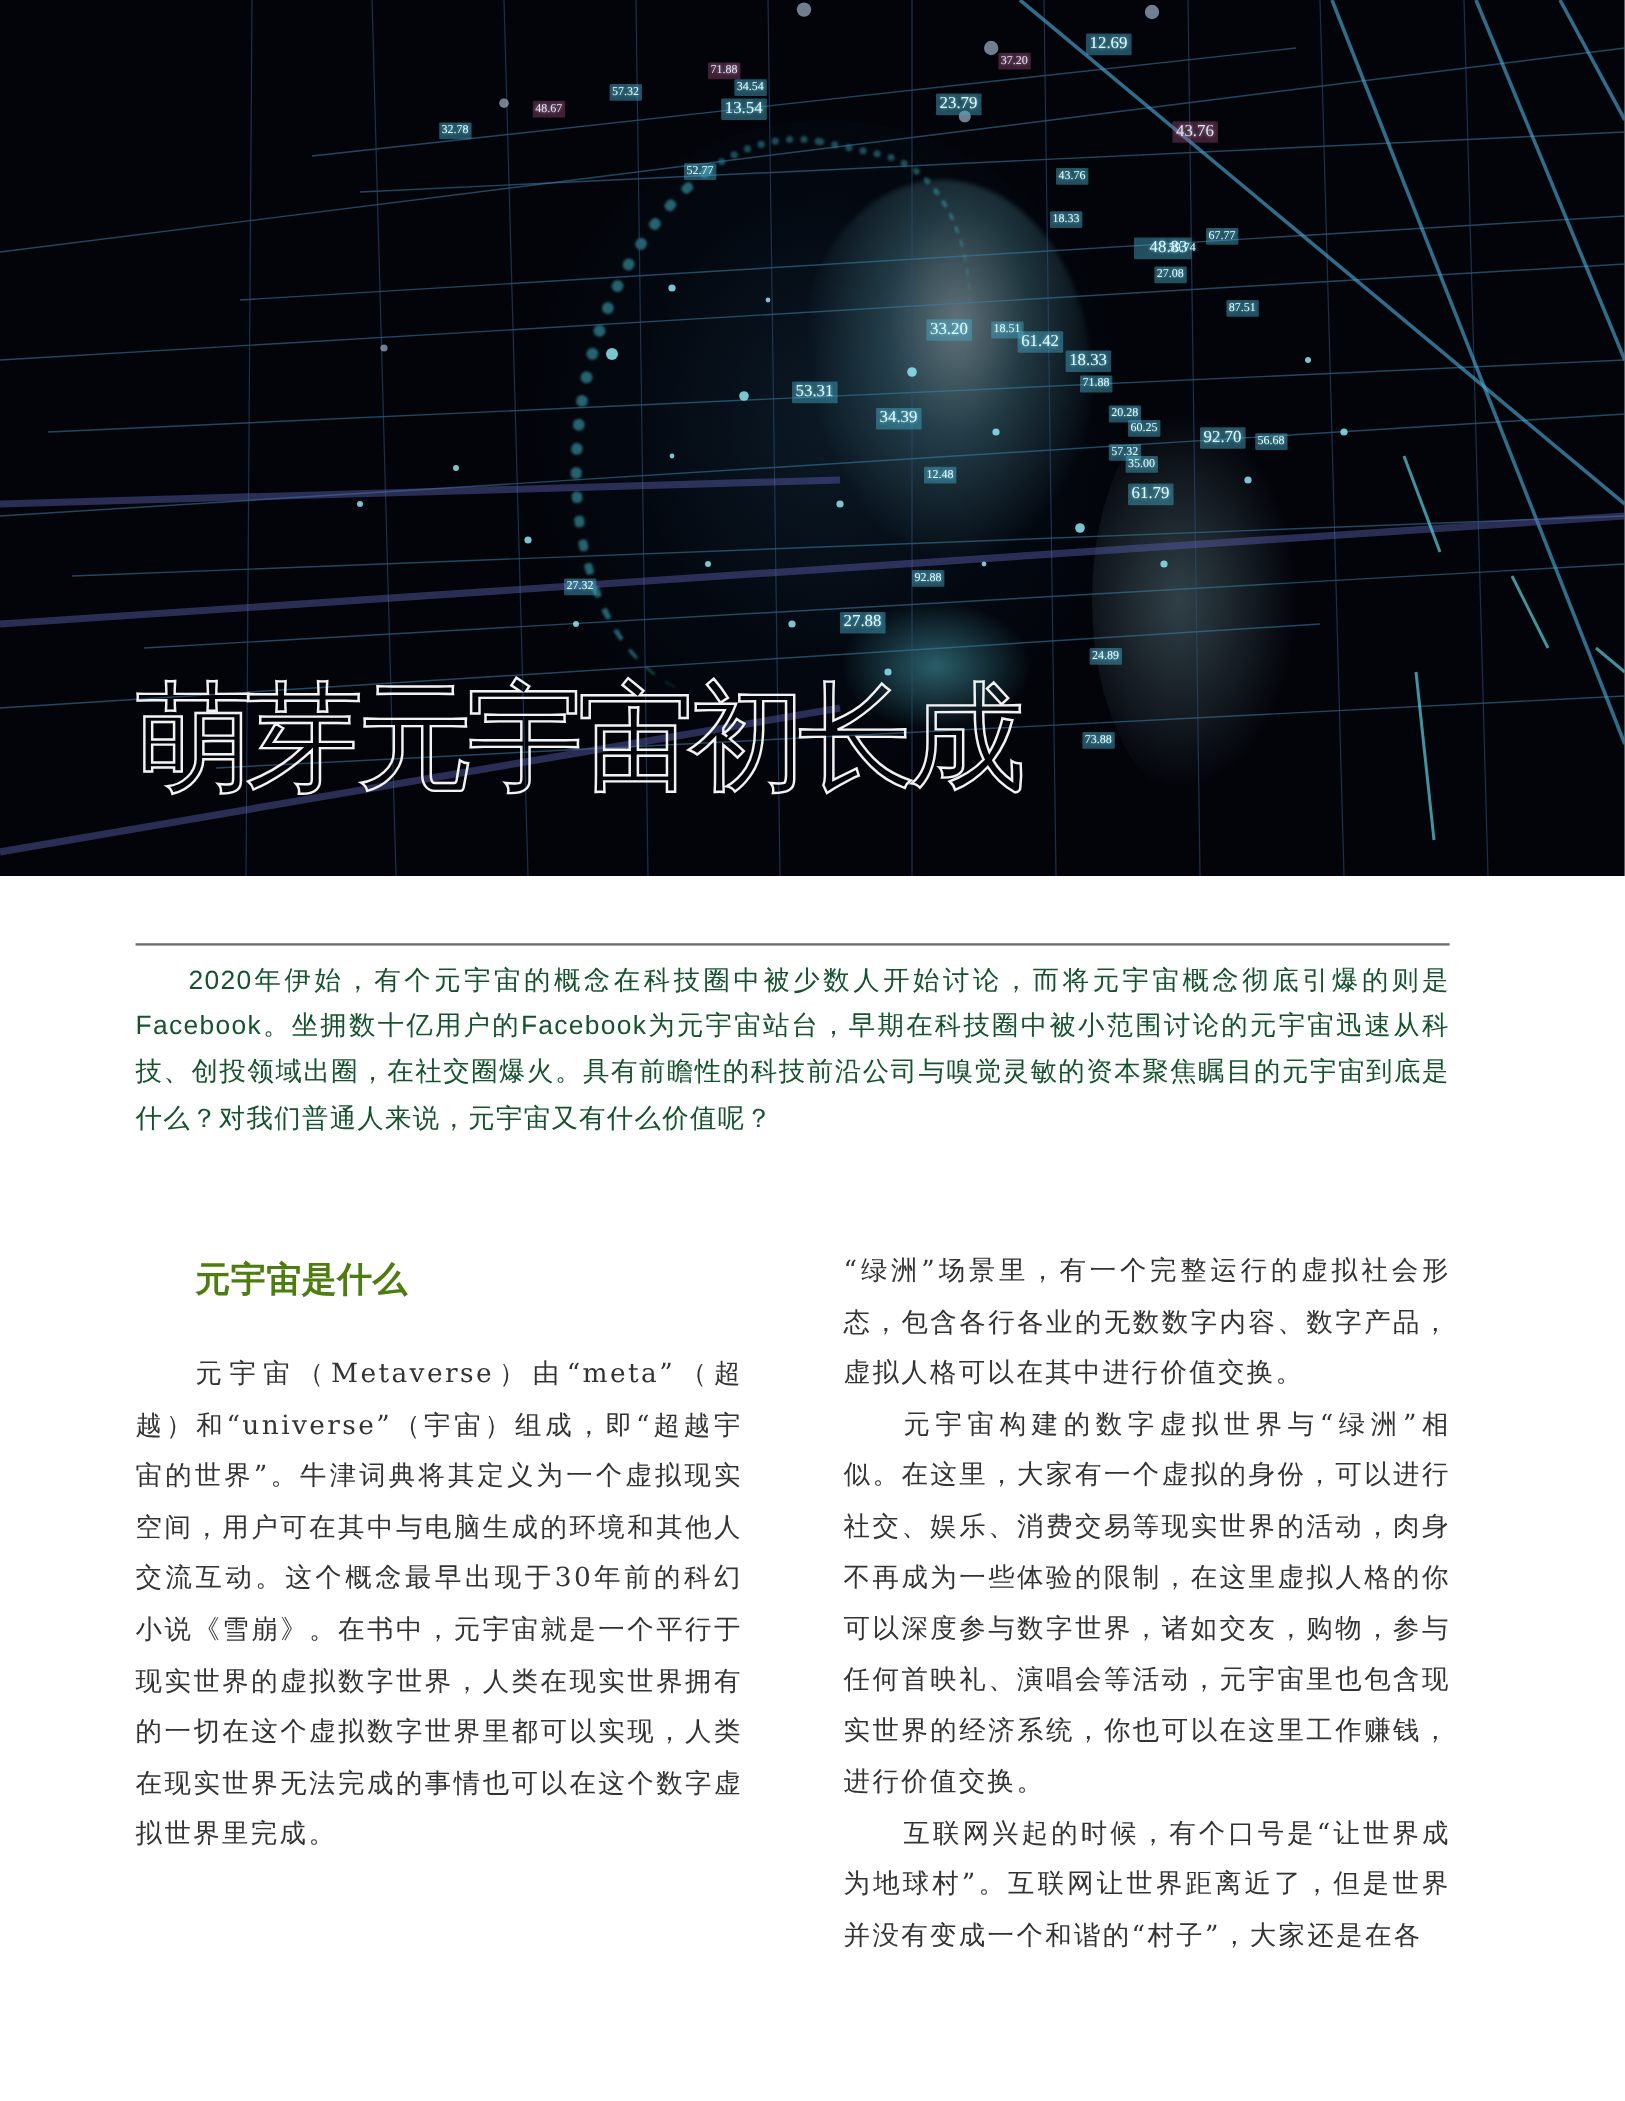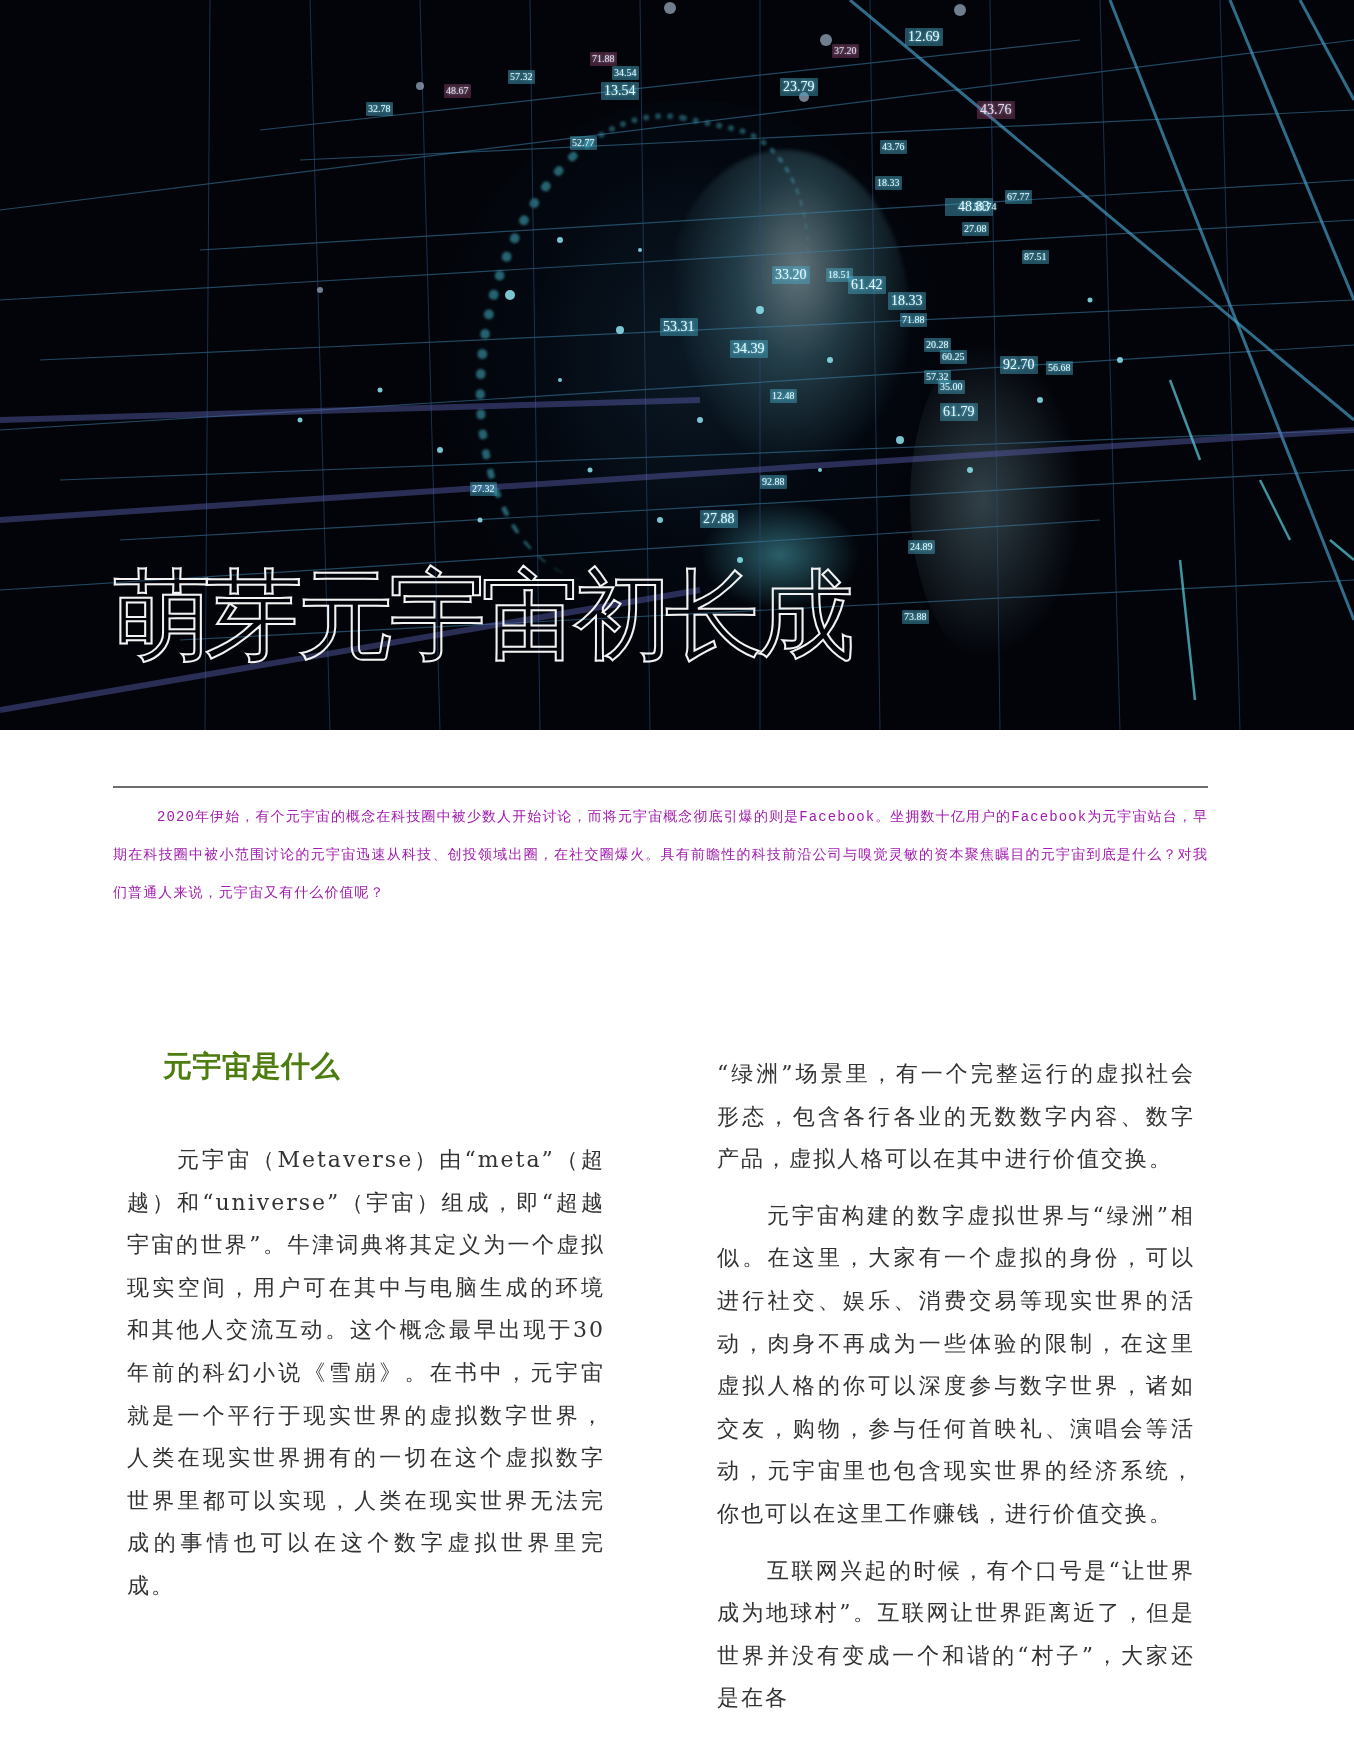--- a/index.html
+++ b/index.html
@@ -28,26 +28,26 @@
   .hero .tag.plain { background:transparent; }
 
   .hero-title { position:absolute; left:113px; top:560px; margin:0;
                 font-family:"DejaVu Sans","Liberation Sans",sans-serif; font-weight:400;
                 font-size:98px; line-height:110px; letter-spacing:-6px;
                 color:transparent; -webkit-text-stroke:2px #f2f2f2; white-space:nowrap; }
 
   
   .rule { position:absolute; left:113px; top:786px; width:1095px; height:0; border-top:2px solid #6e6e6e; }
   .intro { position:absolute; left:113px; top:798px; width:1095px; margin:0;
-           font-family:Liberation Mono, monospace; font-size:14px; line-height:38.2px;
-           color:#a21caf; text-indent:44px; text-align:justify; letter-spacing:1.1px; }
+           font-family:Liberation Sans, sans-serif; font-size:22px; line-height:38.2px;
+           color:#14532d; text-indent:44px; text-align:justify; letter-spacing:1.1px; }
   .section-heading { position:absolute; left:163px; top:1044px; margin:0;
                      font-family:"DejaVu Sans","Liberation Sans",sans-serif; font-weight:700;
                      font-size:29px; line-height:44px; color:#4d7c0f; letter-spacing:0.5px; }
-  .body-p { margin:14px; font-family:"DejaVu Serif","Liberation Serif",serif; font-size:22px;
+  .body-p { margin:0; font-family:"DejaVu Serif","Liberation Serif",serif; font-size:22px;
             line-height:42.6px; color:#333333; text-align:justify; letter-spacing:2px; }
   .body-p.indent { text-indent:50px; }
   .left-body { position:absolute; left:113px; top:1125px; width:506px; }
   .right-body { position:absolute; left:703px; top:1039px; width:506px; }
 </style>
 </head>
 <body>
 
 <div class="hero">
   <div class="glow g1"></div>

